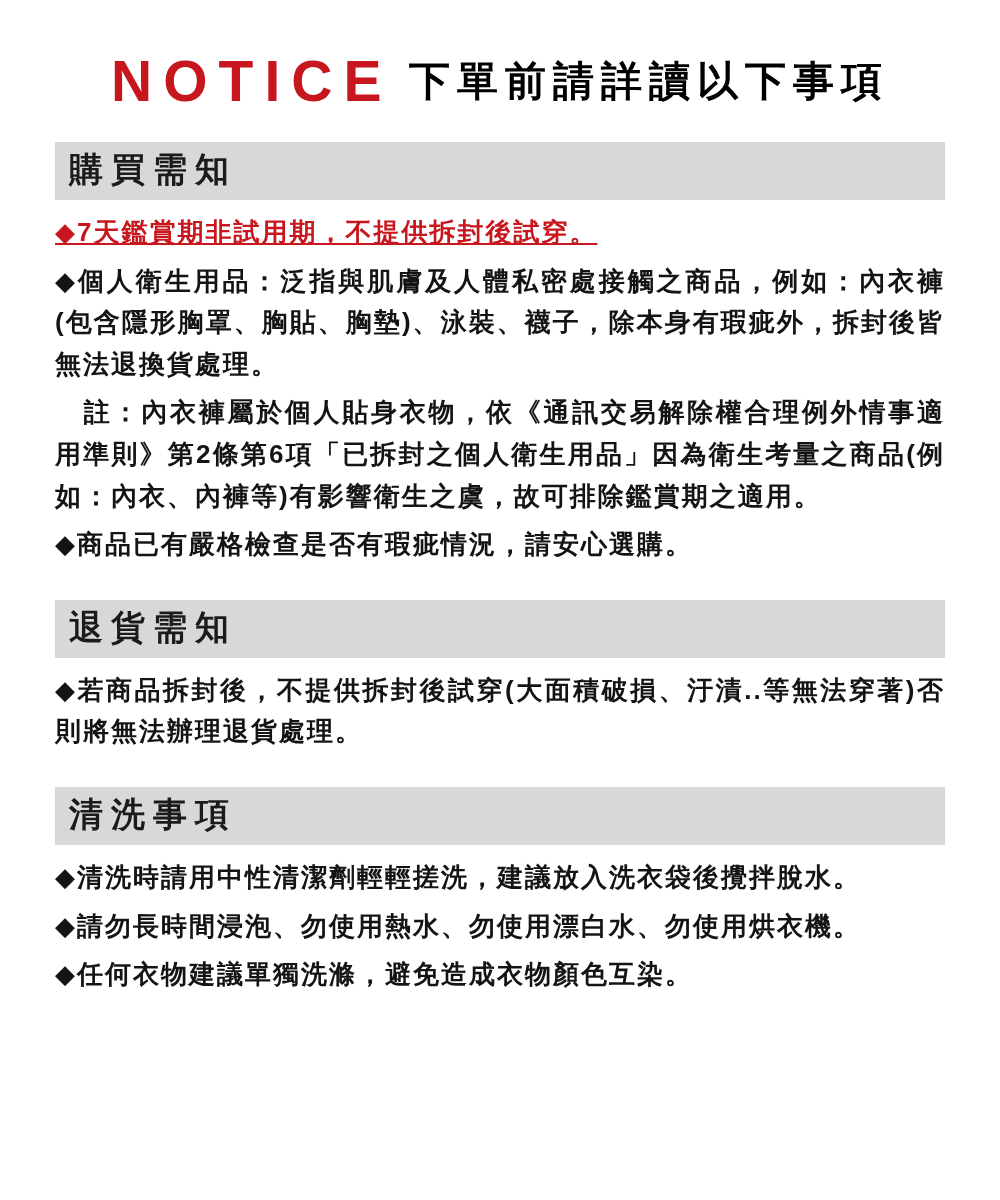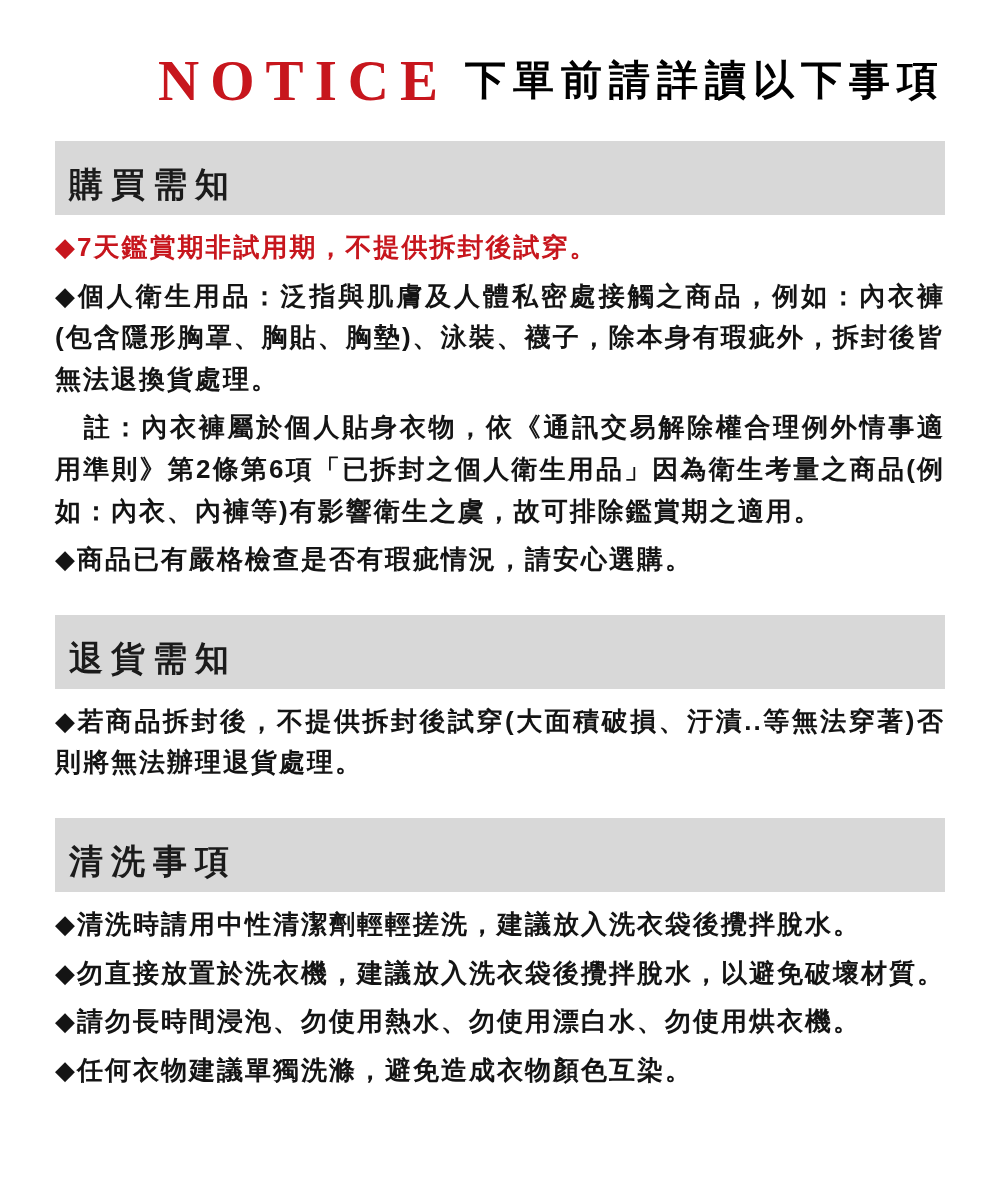--- a/index.html
+++ b/index.html
@@ -12,24 +12,23 @@
     width:1000px;height:1200px;overflow:hidden;
     font-family:"Liberation Sans","DejaVu Sans",sans-serif;
     color:var(--text-color);
   }
   .page{
     box-sizing:border-box;
     width:1000px;height:1200px;
     padding:34px 55px 0 55px;
   }
   .title-row{
-    text-align:right;
+    text-align:center;
     white-space:nowrap;
     margin:14px 0 28px 0;
-    font-family:Liberation Serif, serif;
   }
   .notice-word{
     color:var(--accent-red);
     font-size:57px;
     font-weight:900;
     letter-spacing:11px;
     vertical-align:middle;
   }
   .title-cn{
     font-size:41px;
@@ -41,33 +40,34 @@
   }
   .section{
     margin-bottom:34px;
   }
   .section-header{
     background:var(--header-bg);
     font-size:34px;
     font-weight:bold;
     letter-spacing:8px;
     color:#1b1b1b;
-    padding:21px 14px 7px 14px;
+    padding:5px 14px 7px 14px;
     margin:0 0 12px 0;
   }
   .para{
     font-size:26px;
     font-weight:bold;
     line-height:1.6;
     letter-spacing:2px;
     text-align:justify;
     margin:7px 0;
   }
   .para.red{
     color:var(--accent-red);
+    text-decoration:underline;
   }
 </style>
 </head>
 <body>
 
 <div class="page">
 
   <div class="title-row">
     <span class="notice-word">NOTICE</span>
     <span class="title-cn">下單前請詳讀以下事項</span>
@@ -82,19 +82,18 @@
   </div>
 
   <div class="section">
     <div class="section-header">退貨需知</div>
     <p class="para">◆若商品拆封後，不提供拆封後試穿(大面積破損、汙漬..等無法穿著)否則將無法辦理退貨處理。</p>
   </div>
 
   <div class="section">
     <div class="section-header">清洗事項</div>
     <p class="para">◆清洗時請用中性清潔劑輕輕搓洗，建議放入洗衣袋後攪拌脫水。</p>
-    <p class="para">◆勿直接放置於洗衣機，建議放入洗衣袋後攪拌脫水，以避免破壞材質。</p>
     <p class="para">◆請勿長時間浸泡、勿使用熱水、勿使用漂白水、勿使用烘衣機。</p>
     <p class="para">◆任何衣物建議單獨洗滌，避免造成衣物顏色互染。</p>
 
   </div>
 
 </div>
 
 </body></html>

